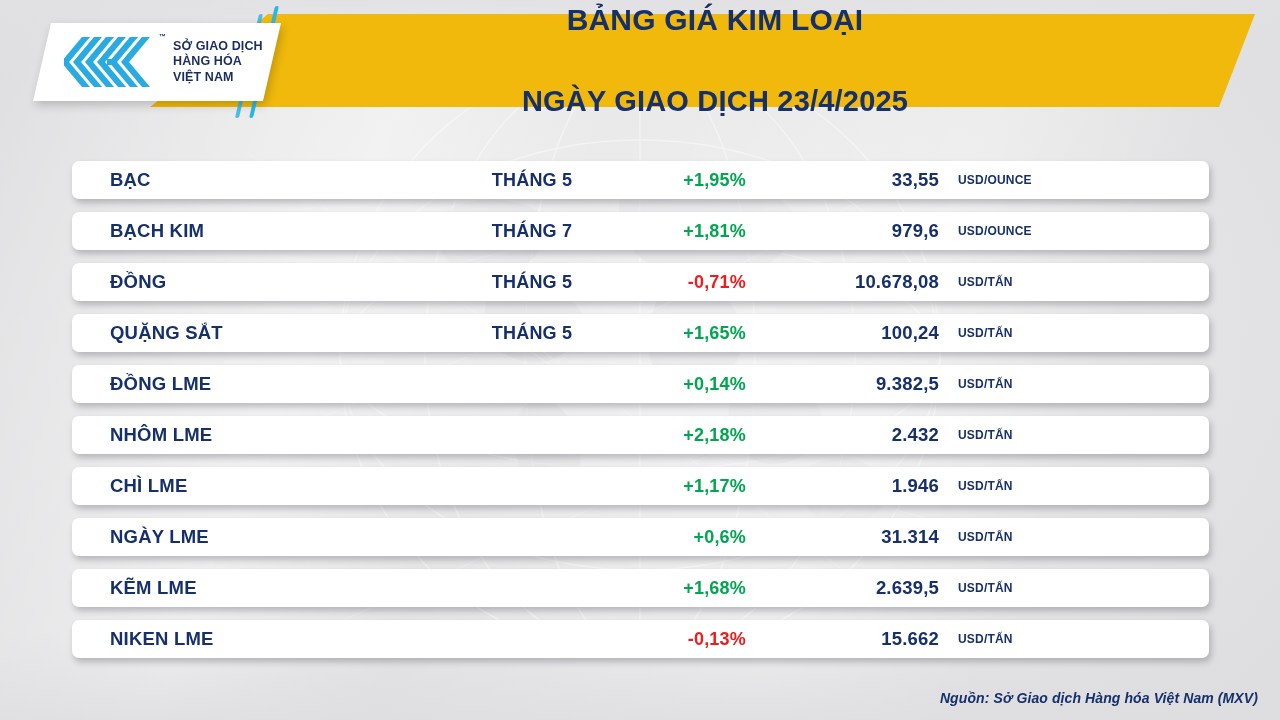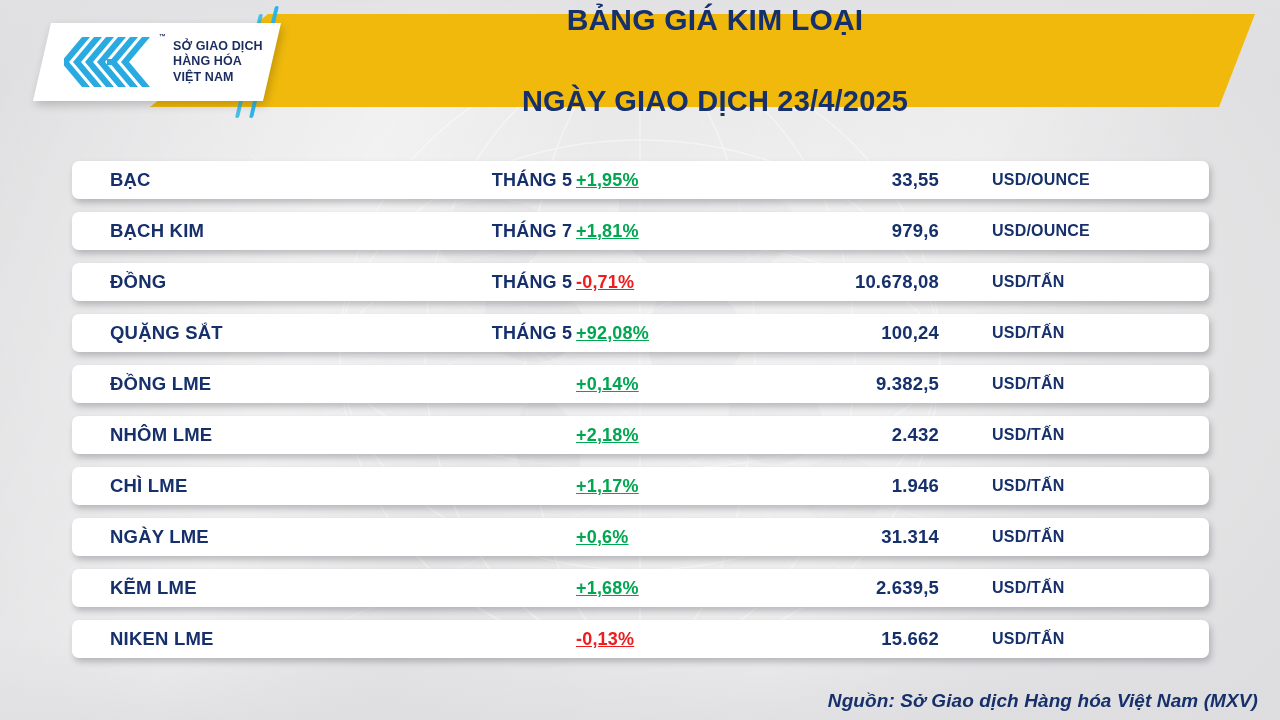--- a/index.html
+++ b/index.html
@@ -173,52 +173,51 @@
     left: 340px;
     width: 240px;
     text-align: center;
     font-size: 18px;
     letter-spacing: .2px;
   }
   .c-change {
     position: absolute;
     left: 504px;
     width: 170px;
-    text-align: left;
+    text-align: right;
     font-size: 18px;
     letter-spacing: .2px;
-    text-decoration: underline;
   }
   .c-change.up   { color: #00a650; }
   .c-change.down { color: #ee1c1c; }
   .c-price {
     position: absolute;
     left: 680px;
     width: 187px;
     text-align: right;
     font-size: 18.5px;
     letter-spacing: .2px;
   }
   .c-unit {
     position: absolute;
-    left: 920px;
-    font-size: 16px;
+    left: 886px;
+    font-size: 12px;
     letter-spacing: .2px;
     white-space: nowrap;
   }
 
   
   .footer {
     position: absolute;
     right: 22px;
     top: 690px;
     color: #16306b;
     font-weight: bold;
     font-style: italic;
-    font-size: 19px;
+    font-size: 14px;
     letter-spacing: .1px;
     white-space: nowrap;
   }
 </style>
 </head>
 <body>
 
 <div class="bg-wrap">
   <svg class="bg-globe" viewBox="0 0 900 640">
     <g fill="none" stroke="#ffffff" stroke-width="1.4" opacity=".85">
@@ -304,21 +303,21 @@
     <div class="row">
       <div class="c-name">ĐỒNG</div>
       <div class="c-month">THÁNG 5</div>
       <div class="c-change down">-0,71%</div>
       <div class="c-price">10.678,08</div>
       <div class="c-unit">USD/TẤN</div>
     </div>
     <div class="row">
       <div class="c-name">QUẶNG SẮT</div>
       <div class="c-month">THÁNG 5</div>
-      <div class="c-change up">+92,08%</div>
+      <div class="c-change up">+1,65%</div>
       <div class="c-price">100,24</div>
       <div class="c-unit">USD/TẤN</div>
     </div>
     <div class="row">
       <div class="c-name">ĐỒNG LME</div>
       <div class="c-month"></div>
       <div class="c-change up">+0,14%</div>
       <div class="c-price">9.382,5</div>
       <div class="c-unit">USD/TẤN</div>
     </div>

